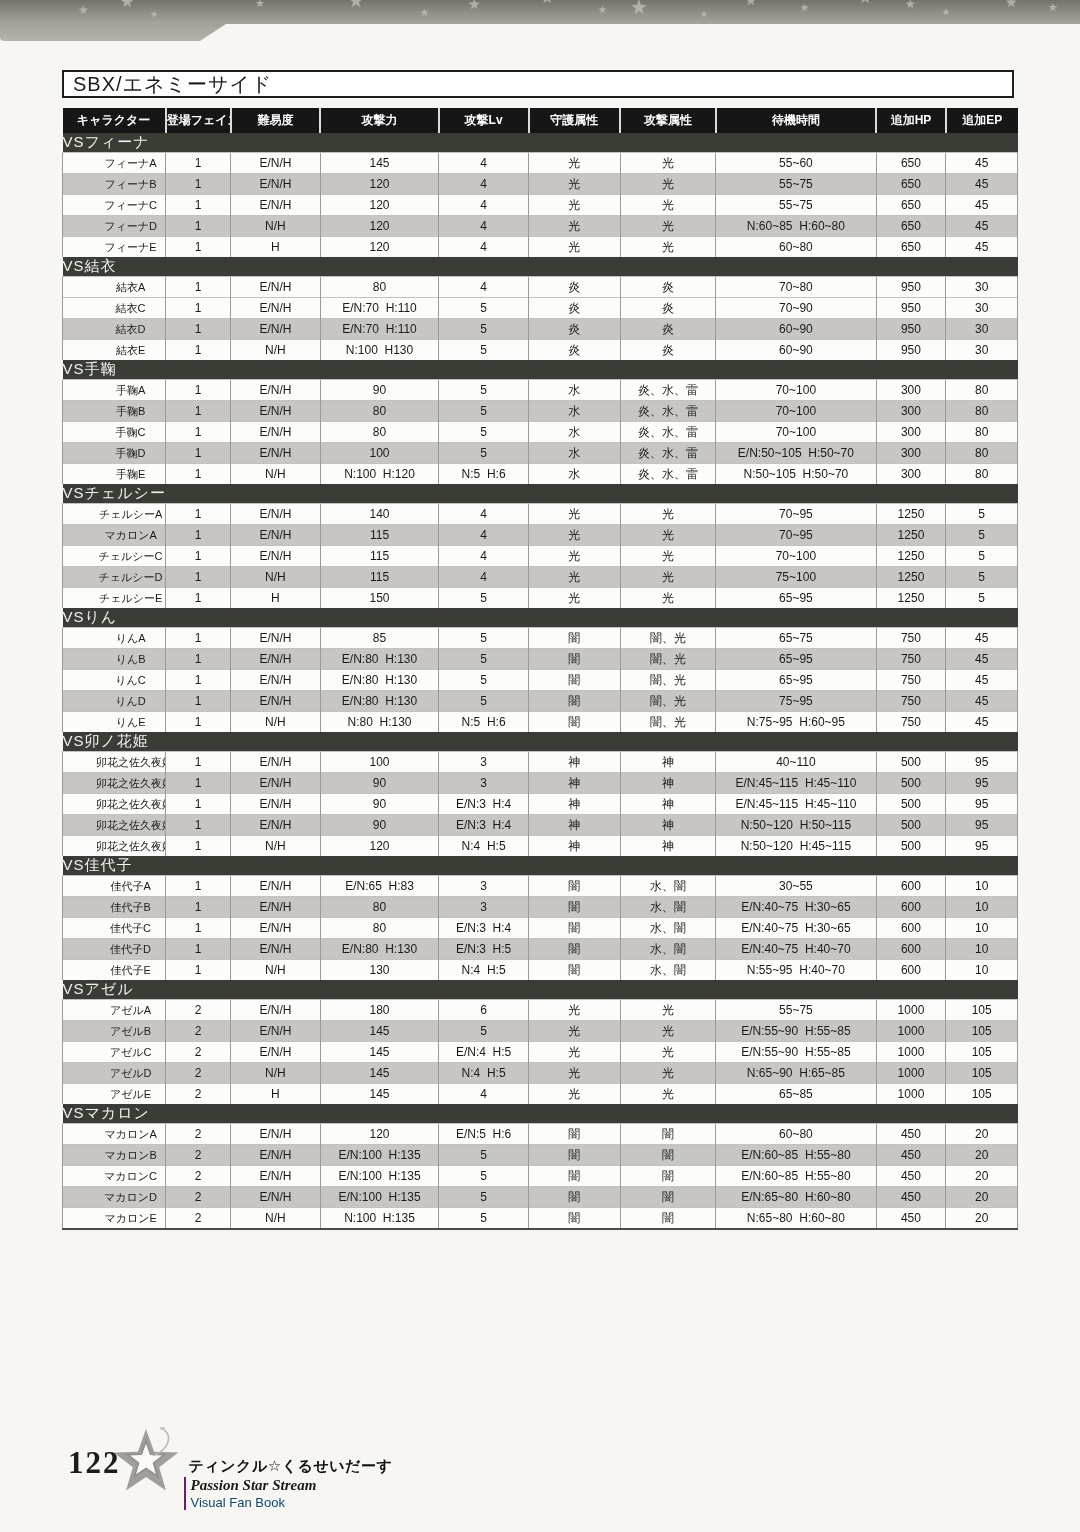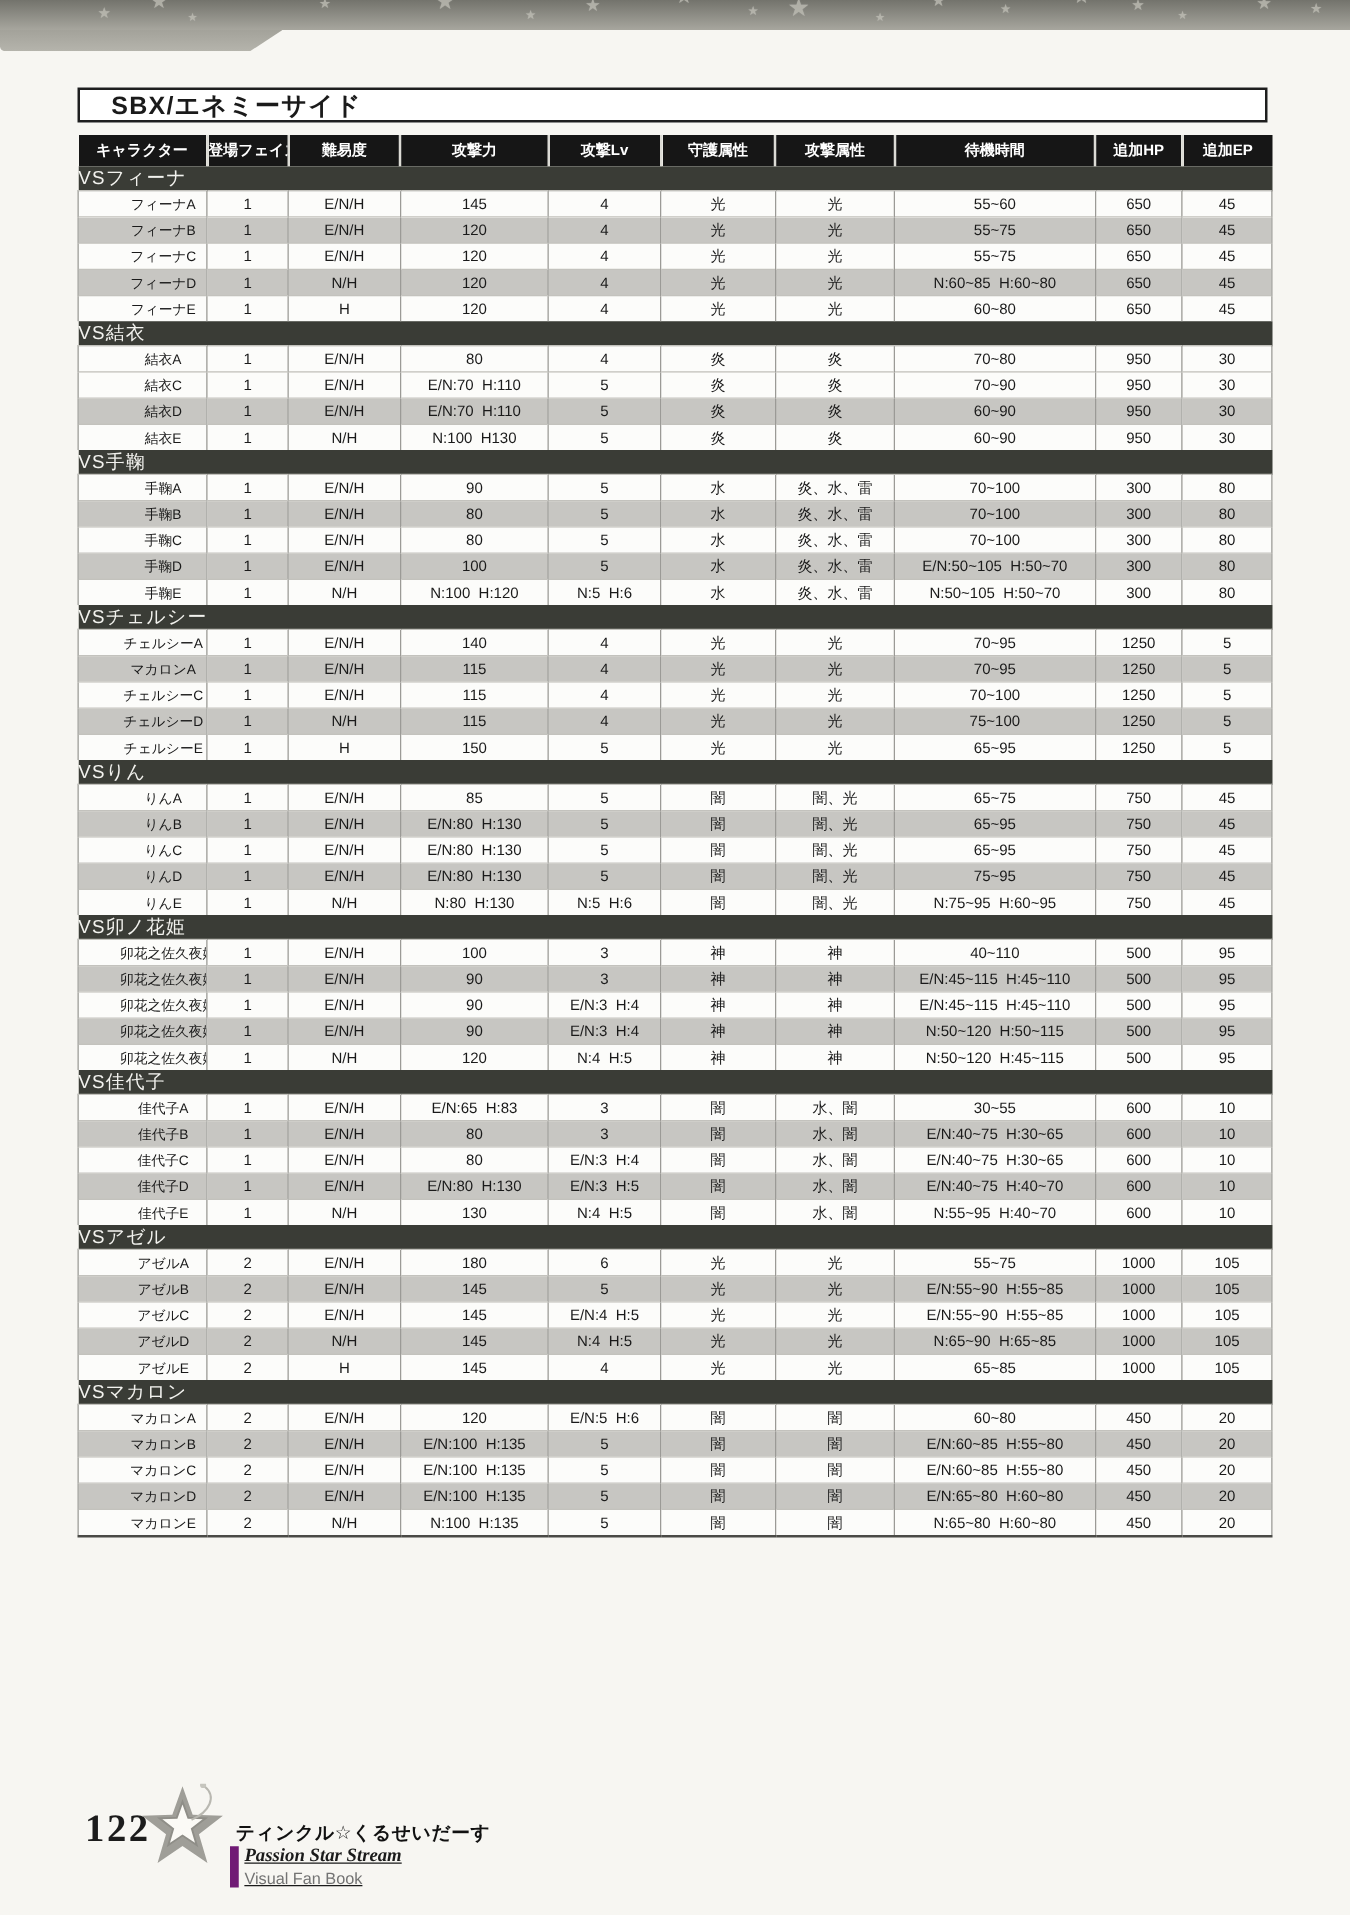--- a/index.html
+++ b/index.html
@@ -28,21 +28,21 @@
     clip-path:polygon(0 0,100% 0,calc(100% - 26px) 100%,0 100%);
     border-bottom-left-radius:4px;
   }
 
   
   .title-box{
     position:absolute;left:62px;top:70px;width:952px;height:28px;
     background:#fff;border:2px solid #1e1e1e;
     display:flex;align-items:center;padding-left:9px;box-sizing:border-box;
   }
-  .title-box span{font-size:20px;font-weight:bold;letter-spacing:1px;margin-left:16px;}
+  .title-box span{font-size:20px;font-weight:normal;letter-spacing:1px;}
 
   
   .enemy-table{
     position:absolute;left:62px;top:108px;width:956px;
     border-collapse:collapse;table-layout:fixed;
     font-size:12px;
   }
   .enemy-table th{
     background:var(--header-bg,#161616);color:var(--header-text,#fff);
     font-size:12px;font-weight:bold;height:25px;padding:0;
@@ -72,26 +72,26 @@
   }
   .page-num{
     font-family:"Liberation Serif","DejaVu Serif",serif;
     font-weight:bold;font-size:31px;letter-spacing:2px;color:#1c1c1c;
     margin-right:-14px;z-index:2;
   }
   .logo-star{position:relative;width:78px;height:72px;z-index:1;}
   .flourish{position:absolute;left:118px;top:-38px;}
   .footer-text{margin-left:4px;margin-top:40px;}
   .ft-jp{font-size:15px;font-weight:bold;color:#111;letter-spacing:.5px;}
-  .ft-en-wrap{border-left:7px solid #701a75;padding-left:5px;margin-left:-5px;margin-top:1px;text-decoration:underline;}
+  .ft-en-wrap{border-left:2px solid #701a75;padding-left:5px;margin-left:-5px;margin-top:1px;}
   .ft-en{
     font-family:"Liberation Serif","DejaVu Serif",serif;
     font-style:italic;font-weight:bold;font-size:15px;color:#1a1a1a;
   }
-  .ft-sub{font-size:13px;color:#737373;margin-top:1px;}
+  .ft-sub{font-size:13px;color:#0c4a6e;margin-top:1px;}
 </style>
 </head>
 <body>
 
 <div class="page">
 
   <div class="top-banner">
       <span class="star" style="left: 78px; top: 4px; font-size: 12px;">★</span>
       <span class="star" style="left: 120px; top: -6px; font-size: 16px;">★</span>
       <span class="star" style="left: 150px; top: 10px; font-size: 9px;">★</span>

